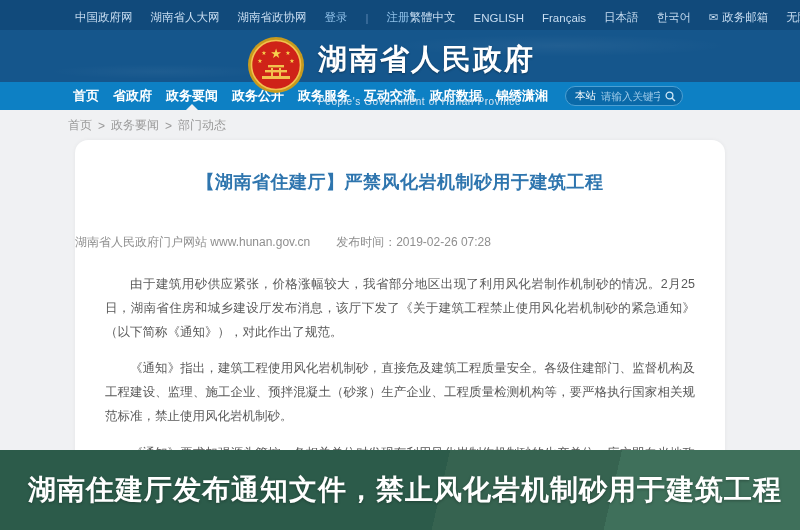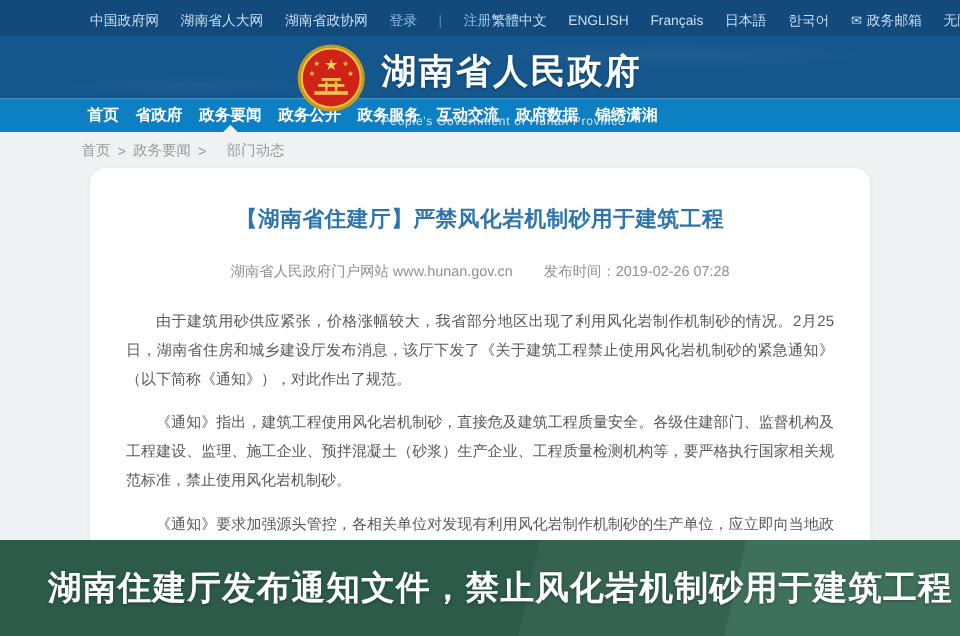--- a/index.html
+++ b/index.html
@@ -42,39 +42,39 @@
   .nav-search .scope { color:#ffffff; font-size:10.5px; white-space:nowrap; cursor:pointer; }
   .nav-search input { flex:1; min-width:0; border:none; outline:none; background:transparent;
     font-size:10.5px; color:#cfe7f7; font-family:inherit; }
   .nav-search input::placeholder { color:#9cc9e8; }
   .mag { flex:none; cursor:pointer; display:flex; }
 
   
   .crumbs { position:absolute; left:68px; top:117px; font-size:12px; color:#999;
     display:flex; gap:6px; align-items:center; }
   .crumbs .c { cursor:pointer; }
-  .crumbs .c.cur { cursor:default;margin-left:11px; }
+  .crumbs .c.cur { cursor:default; }
 
   
   .card { position:absolute; left:75px; top:140px; width:650px; height:390px;
     background:#ffffff; box-shadow:0 0 4px rgba(0,0,0,.05);border-radius:13px; }
   .art-title { margin:30px 40px 0; text-align:center; font-size:18px; font-weight:bold;
     color:#2e75ae; letter-spacing:.5px; }
-  .art-meta { margin-top:24px; text-align:center; font-size:12px; color:#8f8f8f;
-    display:flex; justify-content:center; gap:26px; white-space:nowrap; }
+  .art-meta { margin-top:40px; text-align:center; font-size:12px; color:#8f8f8f;
+    display:flex; justify-content:flex-start; gap:26px; white-space:nowrap; }
   .art-meta .fsz span { cursor:pointer; margin:0 1px; }
   .art-body { margin:22px 30px 0; font-size:12.5px; color:#595959; line-height:1.9; }
   .art-body p { text-indent:2em; margin-bottom:13px; text-align:justify; }
 
   
   .caption { position:absolute; left:0; top:450px; width:800px; height:80px; z-index:10;
     background:
       linear-gradient(103deg, rgba(0,0,0,0) 0 76%, #3f705b 76%),
       linear-gradient(103deg, #2c5b4a 0 55%, #366350 55%);
-    display:flex; align-items:center; padding-left:40px; }
+    display:flex; align-items:center; padding-left:28px; }
   .caption .txt { font-size:28px; font-weight:bold; color:#ffffff; letter-spacing:1px;
     white-space:nowrap; text-shadow:0 1px 3px rgba(0,0,0,.3); }
 </style>
 </head>
 <body>
 
 <div class="stage">
 
   <div class="topbar">
     <div class="grp">
@@ -123,20 +123,30 @@
 
   <div class="nav">
     <span class="nav-item">首页</span>
     <span class="nav-item">省政府</span>
     <span class="nav-item active">政务要闻</span>
     <span class="nav-item">政务公开</span>
     <span class="nav-item">政务服务</span>
     <span class="nav-item">互动交流</span>
     <span class="nav-item">政府数据</span>
     <span class="nav-item">锦绣潇湘</span>
+    <div class="nav-search">
+      <span class="scope">本站</span>
+      <input type="text" placeholder="请输入关键字" style="">
+      <span class="mag">
+        <svg width="11" height="11" viewBox="0 0 11 11">
+          <circle cx="4.5" cy="4.5" r="3.4" fill="none" stroke="#cfe7f7" stroke-width="1.3"></circle>
+          <line x1="7.2" y1="7.2" x2="10" y2="10" stroke="#cfe7f7" stroke-width="1.3"></line>
+        </svg>
+      </span>
+    </div>
   </div>
 
   <div class="crumbs">
     <span class="c">首页</span>
     <span>&gt;</span>
     <span class="c">政务要闻</span>
     <span>&gt;</span>
     <span class="c cur">部门动态</span>
   </div>
 

